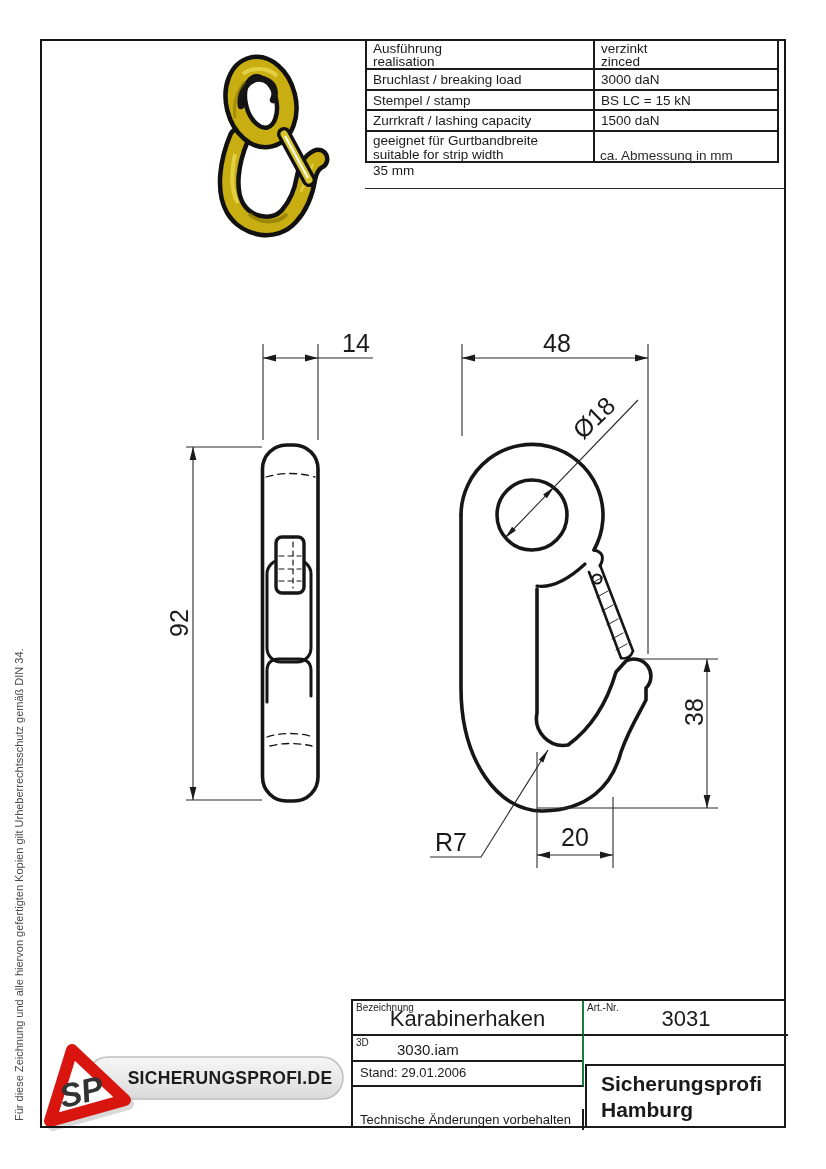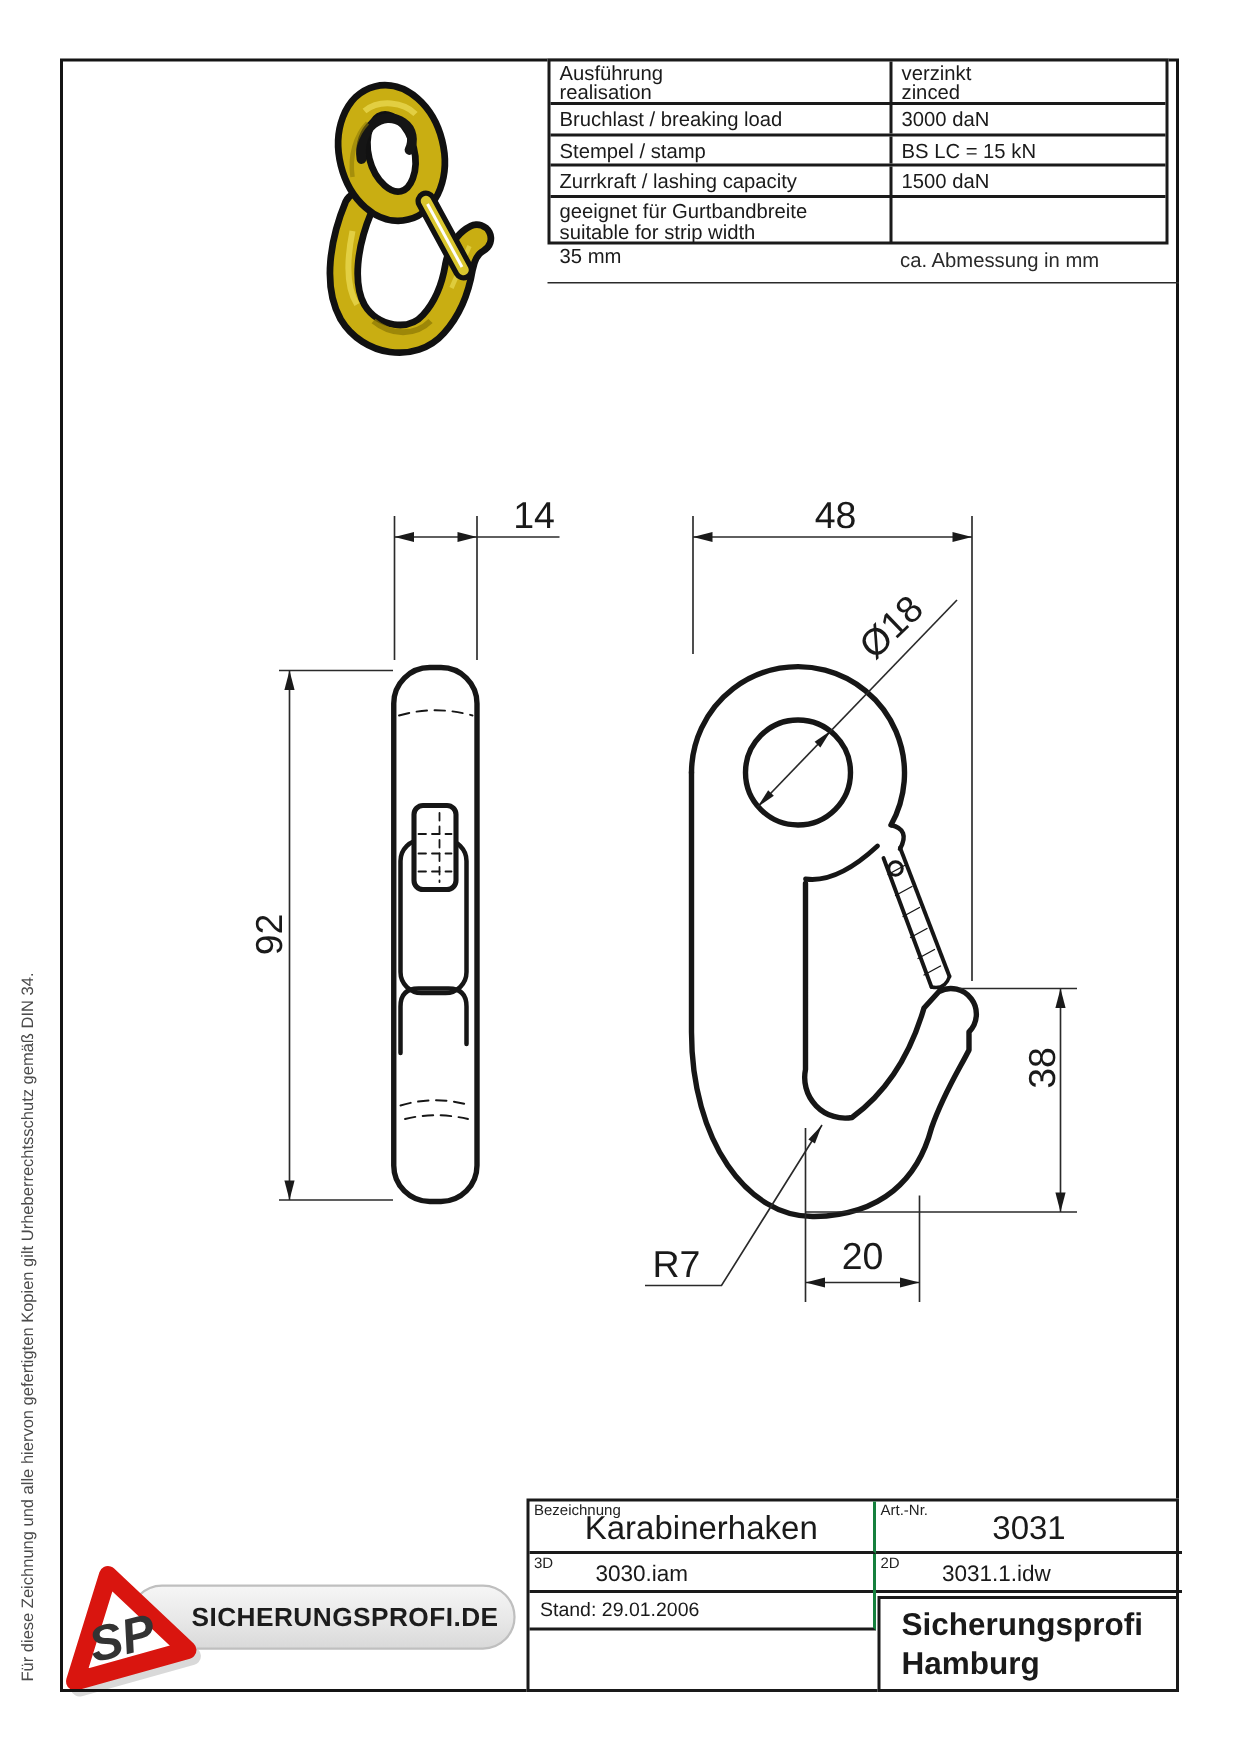--- a/index.html
+++ b/index.html
@@ -14,21 +14,21 @@
              transform-origin:0 0;white-space:nowrap;font-size:11px;color:#4a4a4a;}
   
   #spec{left:365px;top:39px;width:414px;border:2px solid #1a1a1a;background:#fff;}
   .srow{display:flex;border-bottom:2px solid #1a1a1a;}
   .srow:last-child{border-bottom:none;flex-direction:column;}
   .scell{padding:2px 4px 1px 6px;font-size:13.5px;line-height:13.5px;display:flex;
          flex-direction:column;justify-content:center;}
   .slabel{width:228px;border-right:2px solid #1a1a1a;}
   .svalue{flex:1;border-radius:11px;}
   .h29{height:29px}.h21{height:21px}.h20{height:20px}
-  #ca-note{left:600px;top:166px;font-size:13.5px;color:#2a2a2a;}
+  #ca-note{left:600px;top:148px;font-size:13.5px;color:#2a2a2a;}
   #ca-line{left:365px;top:188px;width:421px;border-top:1.5px solid #2a2a2a;height:0;}
   
   #tblock{left:351px;top:999px;width:435px;height:129px;border:2px solid #1a1a1a;background:#fff;}
   .tb{position:absolute;}
   .tb-small{font-size:10px;color:#222;padding:1px 0 0 3px;}
   .cell-b{border-right:2px solid #15803d;border-bottom:2px solid #1a1a1a;}
   .cell-bb{border-bottom:2px solid #1a1a1a;}
   #bez{left:0;top:0;width:231px;height:35px;}
   #art{left:231px;top:0;width:204px;height:35px;}
   #d3{left:0;top:35px;width:231px;height:26px;}
@@ -233,24 +233,23 @@
     <div class="big-val">Karabinerhaken</div>
   </div>
   <div id="art" class="tb cell-bb">
     <div class="tb-small">Art.-Nr.</div>
     <div class="big-val">3031</div>
   </div>
   <div id="d3" class="tb cell-b">
     <div class="tb-small" style="position:absolute;">3D</div>
     <div class="mid-val" style="margin-top:5px;">3030.iam</div>
   </div>
-  <div id="d2" class="tb cell-bb">
-    <div class="tb-small" style="position:absolute;">2D</div>
-    <div class="mid-val" style="margin-top:5px;">3031.1.idw</div>
-  </div>
   <div id="stand" class="tb cell-b">
     <div class="note-val" style="padding-top:5px;">Stand: 29.01.2006</div>
+  </div>
+  <div id="tech" class="tb" style="border-right:2px solid #1a1a1a;">
+    <div class="note-val">Technische Änderungen vorbehalten</div>
   </div>
   <div id="company" class="tb">
     <div>Sicherungsprofi</div>
     <div>Hamburg</div>
   </div>
 </div>
 
 </body></html>

